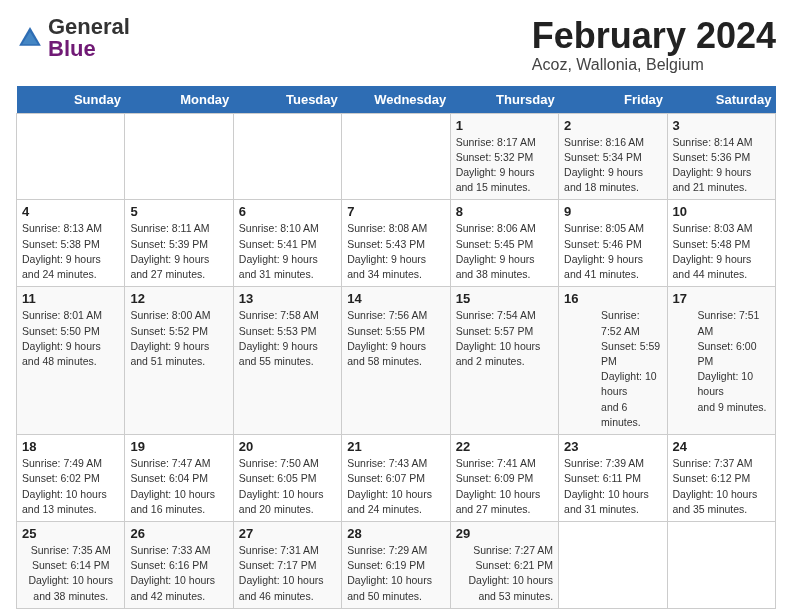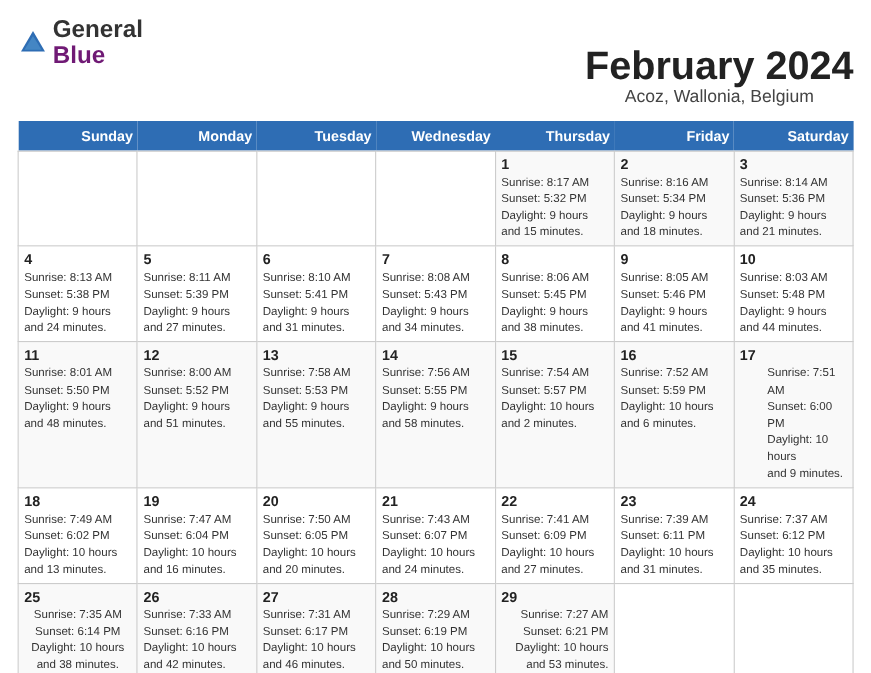--- a/index.html
+++ b/index.html
@@ -25,21 +25,21 @@
       font-size: 22px;
       font-weight: bold;
       line-height: 1;
     }
     .logo-general { color: #333; }
     .logo-blue { color: #701a75; }
     .logo-icon {
       width: 28px;
       height: 28px;
     }
-    .title-block { text-align: center; margin-top: 24px; }
+    .title-block { text-align: left; }
     .main-title {
       font-size: 36px;
       font-weight: bold;
       color: #222;
       line-height: 1.1;
     }
     .subtitle {
       font-size: 16px;
       color: #444;
     }
@@ -223,21 +223,21 @@
         </td>
         <td>
           <span class="day-number">15</span>
           <div class="day-info" style="white-space: pre-line;">Sunrise: 7:54 AM
 Sunset: 5:57 PM
 Daylight: 10 hours
 and 2 minutes.</div>
         </td>
         <td>
           <span class="day-number">16</span>
-          <div class="day-info" style="white-space: pre-line;">Sunrise: 7:52 AM
+          <div class="day-info" style="white-space: pre-line; margin-left: 37px;">Sunrise: 7:52 AM
 Sunset: 5:59 PM
 Daylight: 10 hours
 and 6 minutes.</div>
         </td>
         <td>
           <span class="day-number">17</span>
           <div class="day-info" style="white-space: pre-line; margin-left: 25px;">Sunrise: 7:51 AM
 Sunset: 6:00 PM
 Daylight: 10 hours
 and 9 minutes.</div>
@@ -305,21 +305,21 @@
         <td>
           <span class="day-number">26</span>
           <div class="day-info" style="white-space: pre-line;">Sunrise: 7:33 AM
 Sunset: 6:16 PM
 Daylight: 10 hours
 and 42 minutes.</div>
         </td>
         <td>
           <span class="day-number">27</span>
           <div class="day-info" style="white-space: pre-line;">Sunrise: 7:31 AM
-Sunset: 6:17 PM
+Sunset: 7:17 PM
 Daylight: 10 hours
 and 46 minutes.</div>
         </td>
         <td>
           <span class="day-number">28</span>
           <div class="day-info" style="white-space: pre-line;">Sunrise: 7:29 AM
 Sunset: 6:19 PM
 Daylight: 10 hours
 and 50 minutes.</div>
         </td>

